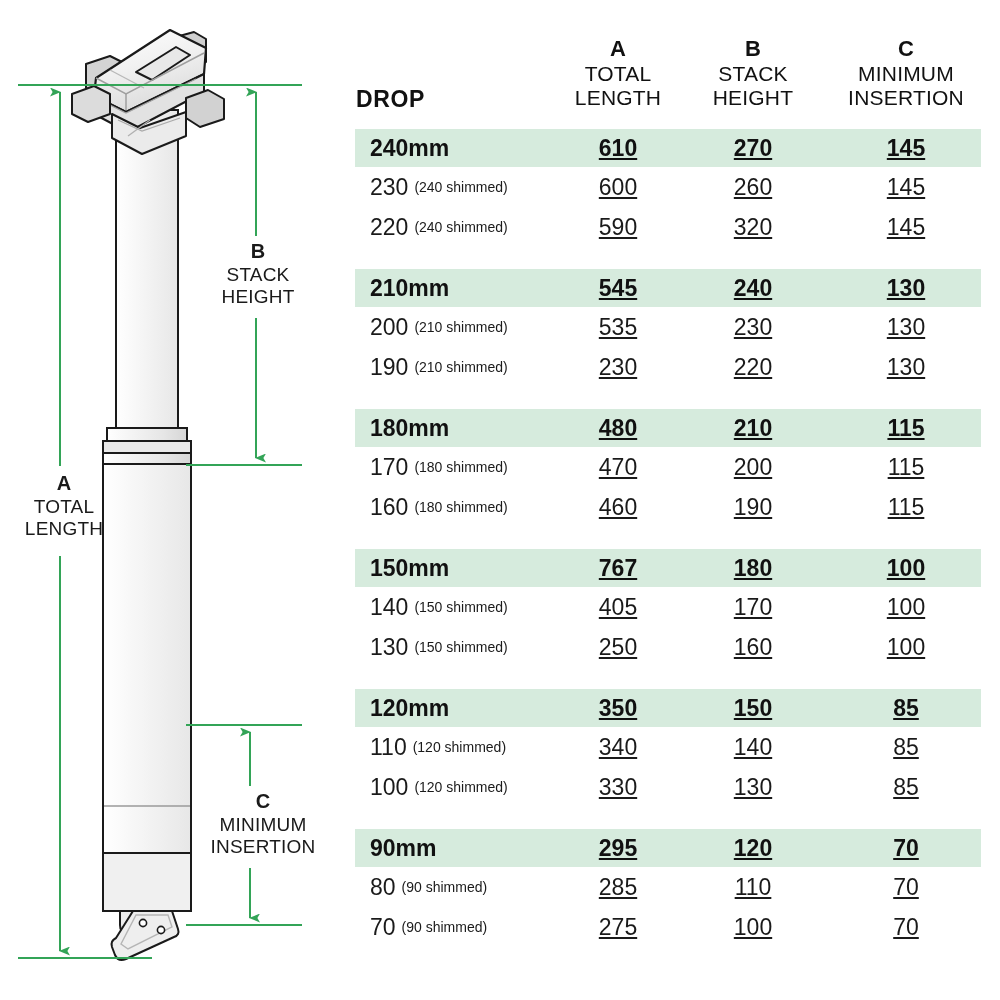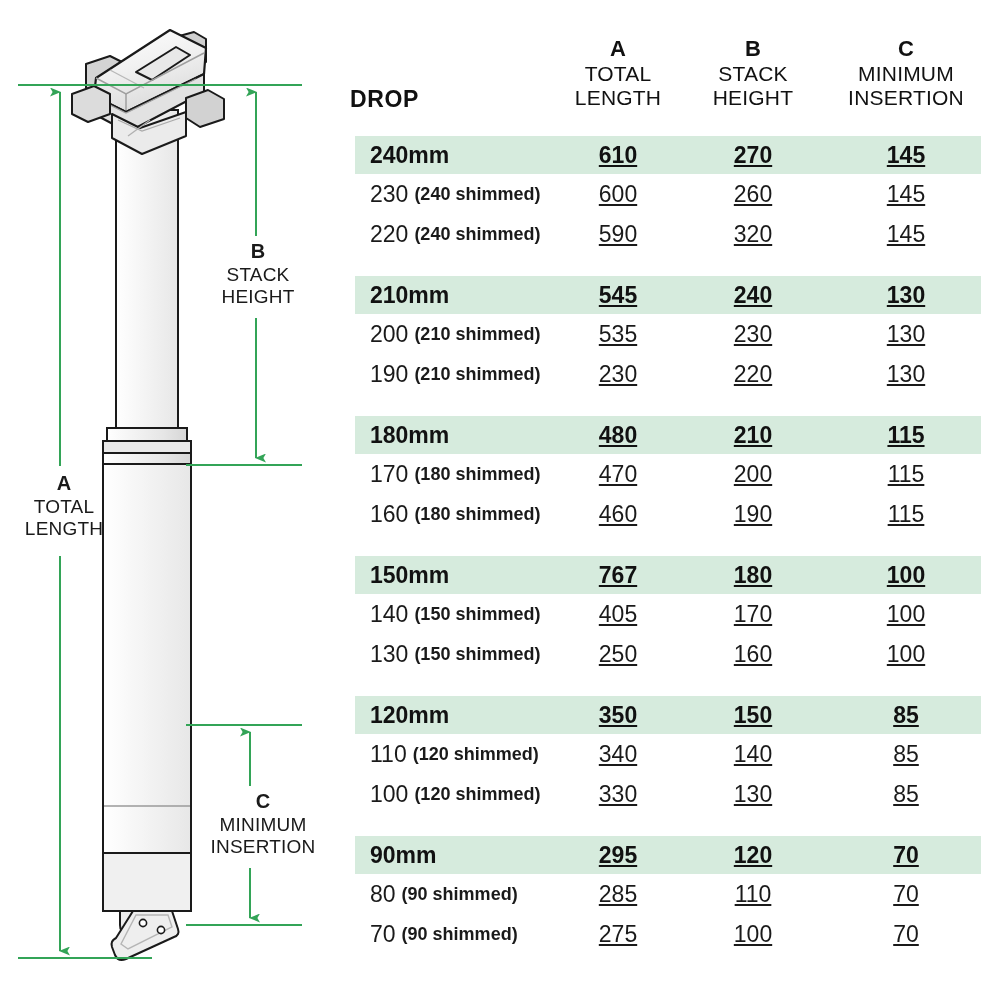--- a/index.html
+++ b/index.html
@@ -95,33 +95,33 @@
     font-weight: bold;
     font-size: 22px;
     margin-bottom: 1px;
   }
   .head-cell .hc-line {
     display: block;
     font-weight: normal;
     letter-spacing: 0.2px;
   }
   #head-drop {
-    left: 10px;
+    left: 16px;
     top: 86px;
     width: 170px;
     text-align: left;
     font-weight: bold;
     font-size: 23px;
     letter-spacing: 0.6px;
   }
   #head-a { left: 198px; top: 36px; width: 160px; }
   #head-b { left: 348px; top: 36px; width: 130px; }
   #head-c { left: 468px; top: 36px; width: 196px; }
 
-  #rows { position: absolute; left: 0; top: 136px; width: 660px; }
+  #rows { position: absolute; left: 0; top: 129px; width: 660px; }
 
   .group { position: relative; }
 
   .row {
     position: relative;
     height: 40px;
   }
   .row.primary {
     height: 38px;
   }
@@ -159,24 +159,23 @@
     font-size: 23px;
     color: #111;
   }
   .row.sub .cell {
     font-weight: normal;
     font-size: 23px;
     color: #1a1a1a;
   }
   .drop-main { }
   .drop-note {
-    font-size: 18px;
+    font-size: 14px;
     margin-left: 6px;
     color: #1a1a1a;
-    font-weight: bold;
   }
   .group-gap { height: 22px; }
 </style>
 </head>
 <body>
 
 <div id="diagram-panel">
 
   <svg id="diagram-svg" width="340" height="1000" viewBox="0 0 340 1000">
 

